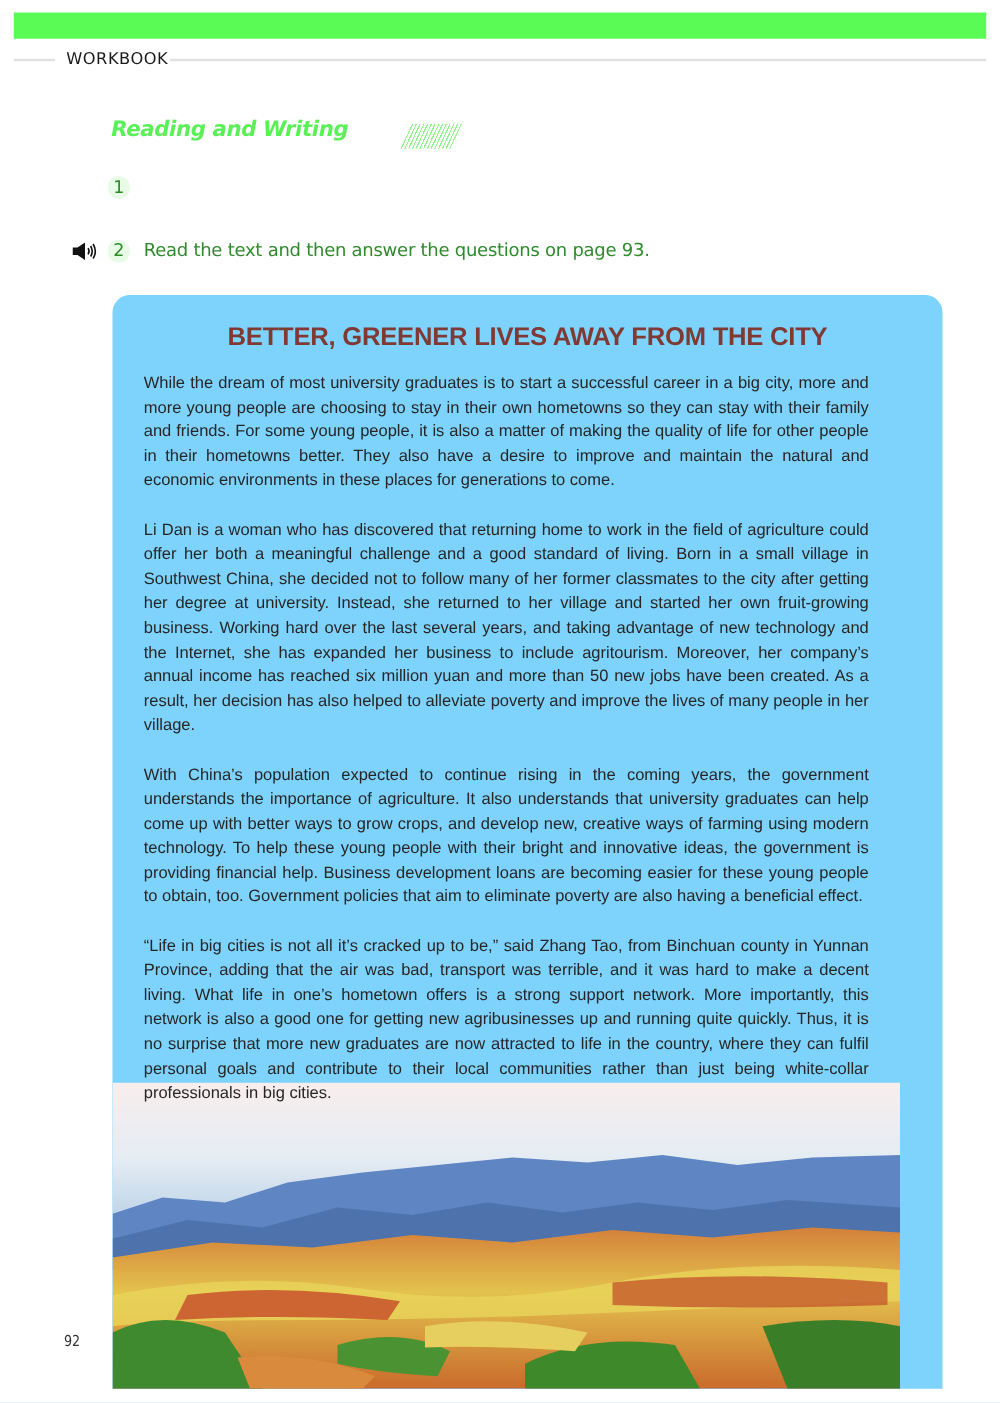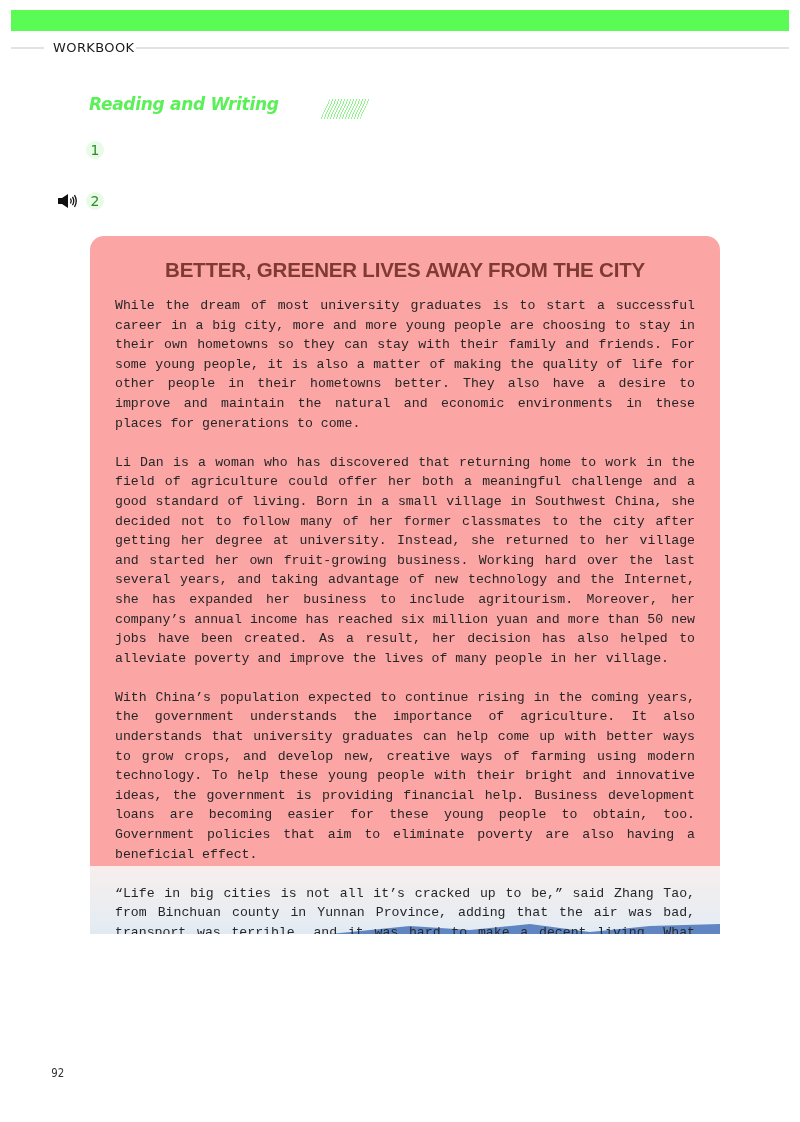--- a/index.html
+++ b/index.html
@@ -8,23 +8,23 @@
   .hdr-line-l { position: absolute; left: 11px; top: 47px; width: 33px; height: 2px; background: #e2e2e2; }
   .hdr-line-r { position: absolute; left: 136px; top: 47px; width: 653px; height: 2px; background: #e2e2e2; }
   .hdr-label { position: absolute; left: 53px; top: 40px; font-family: "DejaVu Sans", sans-serif; font-size: 13px; letter-spacing: 0.4px; color: #1a1a1a; }
   .section-title { position: absolute; left: 89px; top: 94px; font-family: "DejaVu Sans", sans-serif; font-weight: bold; font-size: 17px; color: #5bf057; letter-spacing: -0.3px; font-style: italic; }
   .hatch { position: absolute; left: 325px; top: 99px; width: 40px; height: 20px; transform: skewX(-25deg);
     background: repeating-linear-gradient(90deg, #8ef58a 0 1px, transparent 1px 3px); }
   .task { position: absolute; left: 86px; display: flex; align-items: center; }
   .task-num { width: 18px; height: 18px; border-radius: 50%; background: #e8fbe6; color: #2e8b2a; font-family: "DejaVu Sans", sans-serif; font-size: 14px; display: flex; align-items: center; justify-content: center; margin-right: 11px; }
   .task-text { color: #2f8a2c; font-family: "DejaVu Sans", sans-serif; font-size: 14.4px; letter-spacing: -0.2px; }
   .audio-icon { position: absolute; left: 58px; top: 194px; width: 20px; height: 14px; }
-  .card { position: absolute; left: 90px; top: 236px; width: 630px; height: 698px; background: #fca5a5; border-radius: 14px 14px 0 0; overflow: hidden; }
+  .card { position: absolute; left: 90px; top: 236px; width: 630px; height: 875px; background: #7dd3fc; border-radius: 14px 14px 0 0; overflow: hidden; padding-left: 34px; }
   .card-title { position: absolute; left: 0; right: 0; top: 22px; text-align: center; font-family: "Liberation Sans", sans-serif; font-weight: bold; font-size: 20.5px; color: #7e3a33; letter-spacing: -0.2px; }
-  .article { position: absolute; left: 25px; top: 60px; width: 580px; font-family: Liberation Mono, monospace; font-size: 13.2px; line-height: 19.6px; color: #262626; text-align: justify; }
+  .article { position: absolute; left: 25px; top: 60px; width: 580px; font-family: Liberation Sans, sans-serif; font-size: 13.2px; line-height: 19.6px; color: #262626; text-align: justify; }
   .article p { margin: 0 0 19.6px 0; }
   .photo { position: absolute; left: 0; top: 630px; width: 630px; height: 245px; }
   .page-num { position: absolute; left: 50px; top: 1066px; font-family: "DejaVu Sans", sans-serif; font-size: 12px; color: #333; transform: scaleX(0.85); }
 </style>
 </head>
 <body>
 
 <div class="topbar"></div>
 <div class="hdr-line-l"></div>
 <div class="hdr-label">WORKBOOK</div>
@@ -38,20 +38,21 @@
 </div>
 
 <svg class="audio-icon" viewBox="0 0 20 14">
   <polygon points="0,4 4,4 10,0 10,14 4,10 0,10" fill="#111"></polygon>
   <path d="M12.5,4.5 Q14,7 12.5,9.5" stroke="#111" stroke-width="1.3" fill="none"></path>
   <path d="M14.5,2.8 Q17,7 14.5,11.2" stroke="#111" stroke-width="1.3" fill="none"></path>
   <path d="M16.5,1.2 Q20,7 16.5,12.8" stroke="#111" stroke-width="1.3" fill="none"></path>
 </svg>
 <div class="task" style="top:192px;">
   <span class="task-num">2</span>
+  <span class="task-text">Read the text and then answer the questions on page 93.</span>
 </div>
 
 <div class="card">
   <svg class="photo" viewBox="0 0 630 245" preserveAspectRatio="none">
     <defs>
       <linearGradient id="sky" x1="0" y1="0" x2="0" y2="1">
         <stop offset="0" stop-color="#f8eeed"></stop>
         <stop offset="0.25" stop-color="#e4ecf3"></stop>
         <stop offset="0.55" stop-color="#a9c6e2"></stop>
         <stop offset="1" stop-color="#6a9bd0"></stop>

